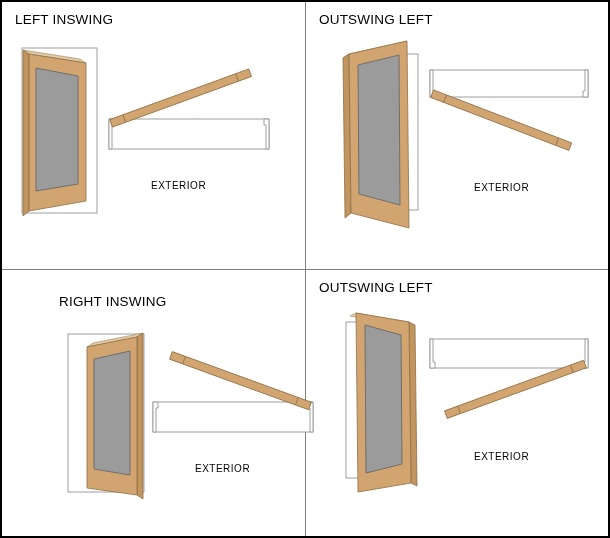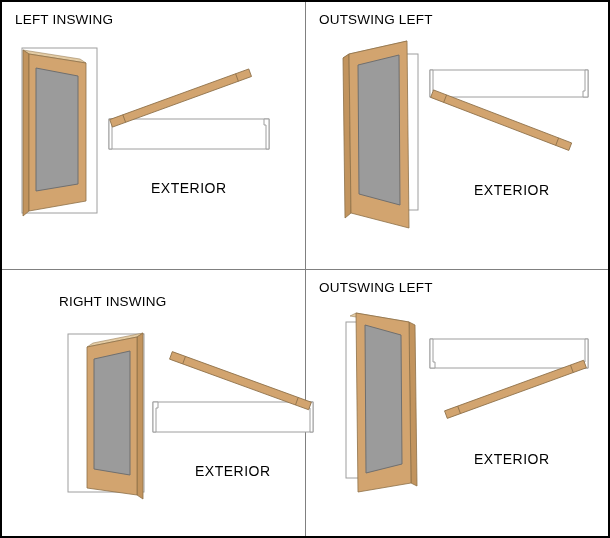--- a/index.html
+++ b/index.html
@@ -12,21 +12,21 @@
   .quadrant{position:absolute;width:303px;height:267px;}
   .q1{left:0;top:0;text-align:center;}
   .q2{left:304px;top:0;}
   .q3{left:0;top:282px;margin-left:44px;}
   .q4{left:304px;top:268px;}
   .q-title{
     position:absolute;left:13px;top:10px;font-size:13.5px;color:var(--ink,#000);
     letter-spacing:.2px;white-space:nowrap;
   }
   .area-label{
-    position:absolute;font-size:14px;color:var(--ink,#000);letter-spacing:.5px;white-space:nowrap;
+    position:absolute;font-size:10px;color:var(--ink,#000);letter-spacing:.5px;white-space:nowrap;
   }
   .q1 .area-label{left:149px;top:178px;}
   .q2 .area-label{left:168px;top:180px;}
   .q3 .area-label{left:149px;top:179px;}
   .q4 .area-label{left:168px;top:181px;}
   .illustration{position:absolute;left:0;top:0;}
   
   .frame-outline{fill:#ffffff;stroke:var(--frame-stroke,#9e9e9e);stroke-width:1;}
   .jamb{fill:#ffffff;stroke:var(--frame-stroke,#9e9e9e);stroke-width:1;stroke-linejoin:miter;}
   .wood{fill:var(--wood,#d2a46f);stroke:var(--wood-stroke,#8d7048);stroke-width:.8;stroke-linejoin:round;}

